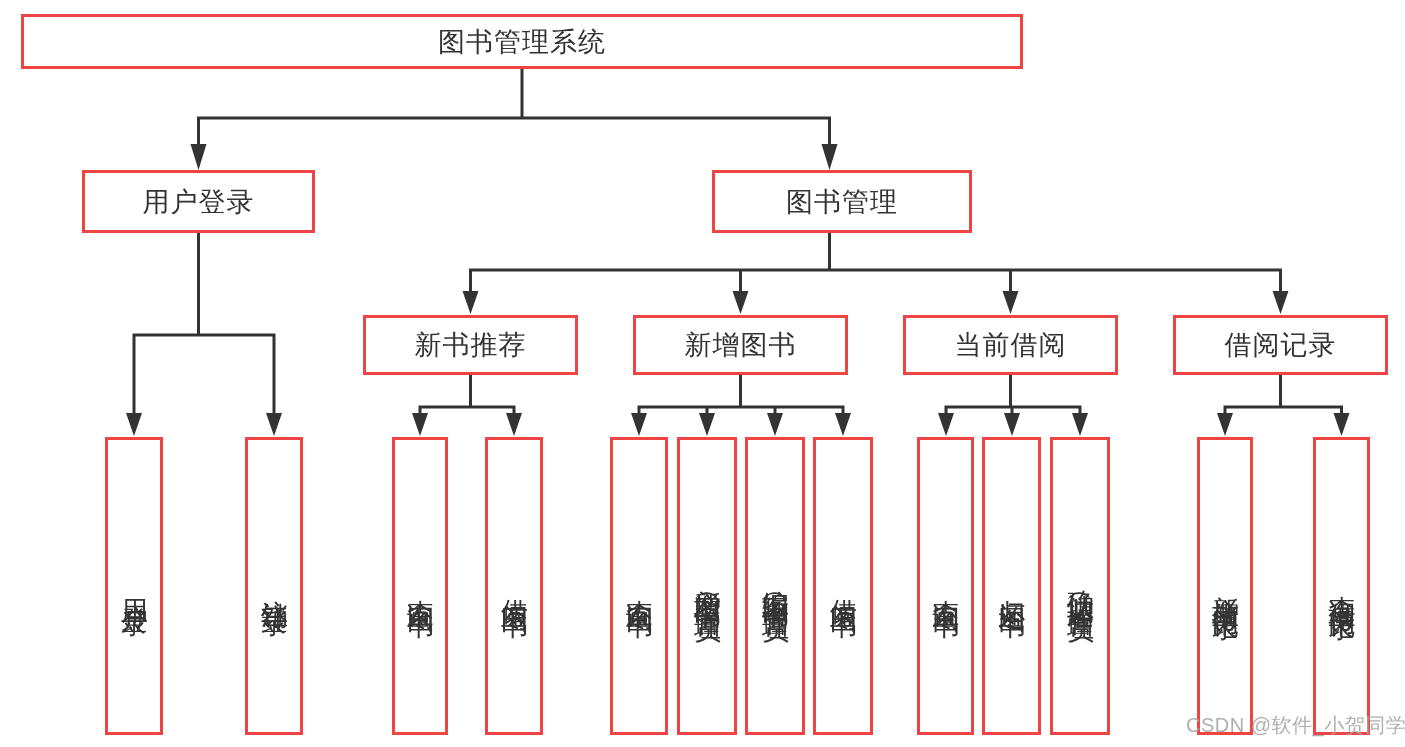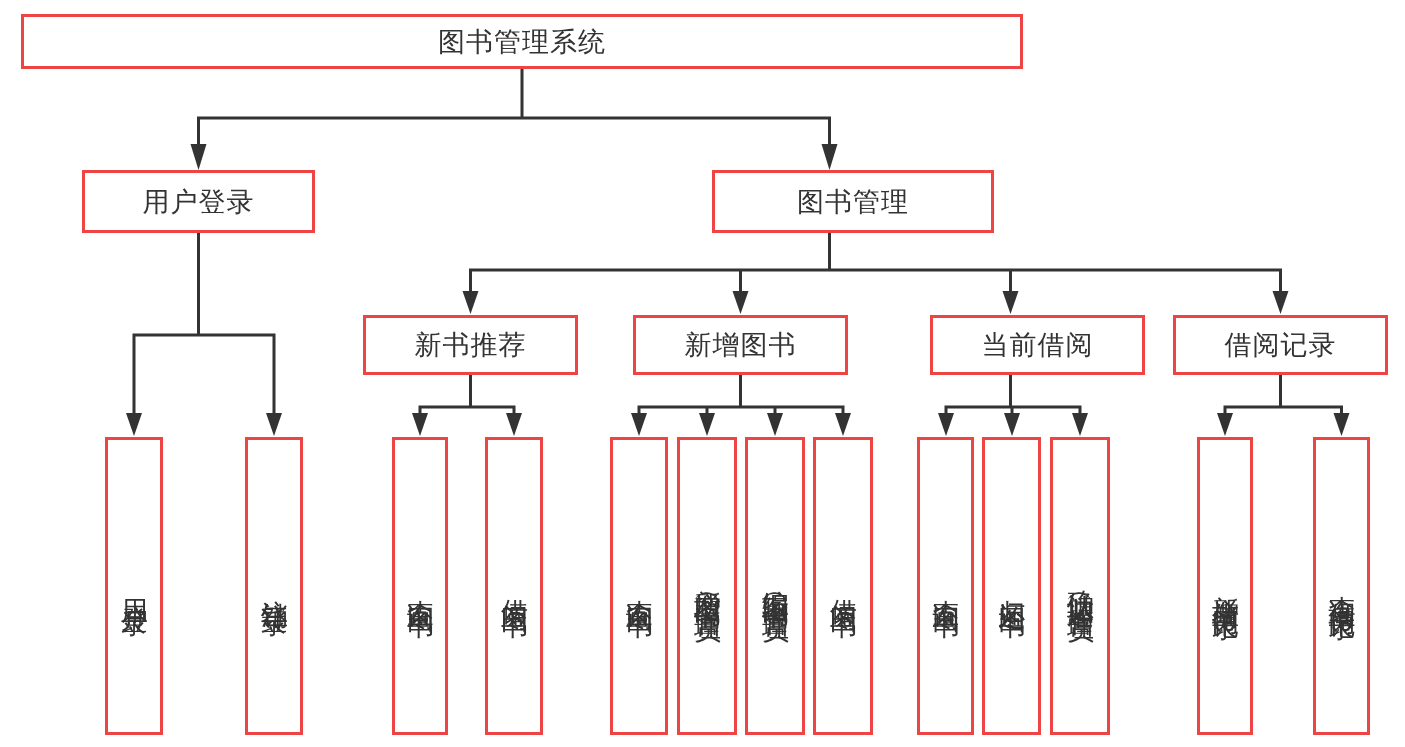--- a/index.html
+++ b/index.html
@@ -91,38 +91,39 @@
       <polygon points="1004,413 1020,413 1012,436"></polygon>
       <polygon points="1072,413 1088,413 1080,436"></polygon>
       <polygon points="1217,413 1233,413 1225,436"></polygon>
       <polygon points="1333.5,413 1349.5,413 1341.5,436"></polygon>
     </g>
   </svg>
 
   <div class="node h" style="left:21px; top:14px; width:1002px; height:55px;">图书管理系统</div>
 
   <div class="node h" style="left:82px; top:170px; width:233px; height:63px;">用户登录</div>
-  <div class="node h" style="left:712px; top:170px; width:282px; height:63px;">图书管理</div>
+  <div class="node h" style="left:712px; top:170px; width:260px; height:63px;">图书管理</div>
 
   <div class="node h" style="left:363px; top:315px; width:215px; height:60px;text-align:center;">新书推荐</div>
   <div class="node h" style="left:633px; top:315px; width:215px; height:60px;">新增图书</div>
-  <div class="node h" style="left:903px; top:315px; width:215px; height:60px;margin-left:27px;">当前借阅</div>
+  <div class="node h" style="left:903px; top:315px; width:215px; height:60px;">当前借阅</div>
   <div class="node h" style="left:1173px; top:315px; width:215px; height:60px;">借阅记录</div>
 
   <div class="node leaf" style="left:105px; width:58px;">用户登录</div>
   <div class="node leaf" style="left:245px; width:58px;">注销登录</div>
 
   <div class="node leaf" style="left:392px; width:56px;">查询图书</div>
   <div class="node leaf" style="left:485px; width:58px;">借阅图书</div>
 
   <div class="node leaf" style="left:610px; width:58px;">查询图书</div>
   <div class="node leaf" style="left:677px; width:60px;">新增图书（管理员）</div>
   <div class="node leaf" style="left:745px; width:60px;">编辑图书（管理员）</div>
   <div class="node leaf" style="left:813px; width:60px;">借阅图书</div>
 
   <div class="node leaf" style="left:917px; width:57px;">查询图书</div>
   <div class="node leaf" style="left:982px; width:59px;">归还图书</div>
   <div class="node leaf" style="left:1050px; width:60px;">确认归还（管理员）</div>
 
   <div class="node leaf" style="left:1197px; width:56px;">新增借阅记录</div>
   <div class="node leaf" style="left:1313px; width:57px;">查询借阅记录</div>
 
+  <div class="watermark">CSDN @软件_小贺同学</div>
 </div>
 
 </body></html>

